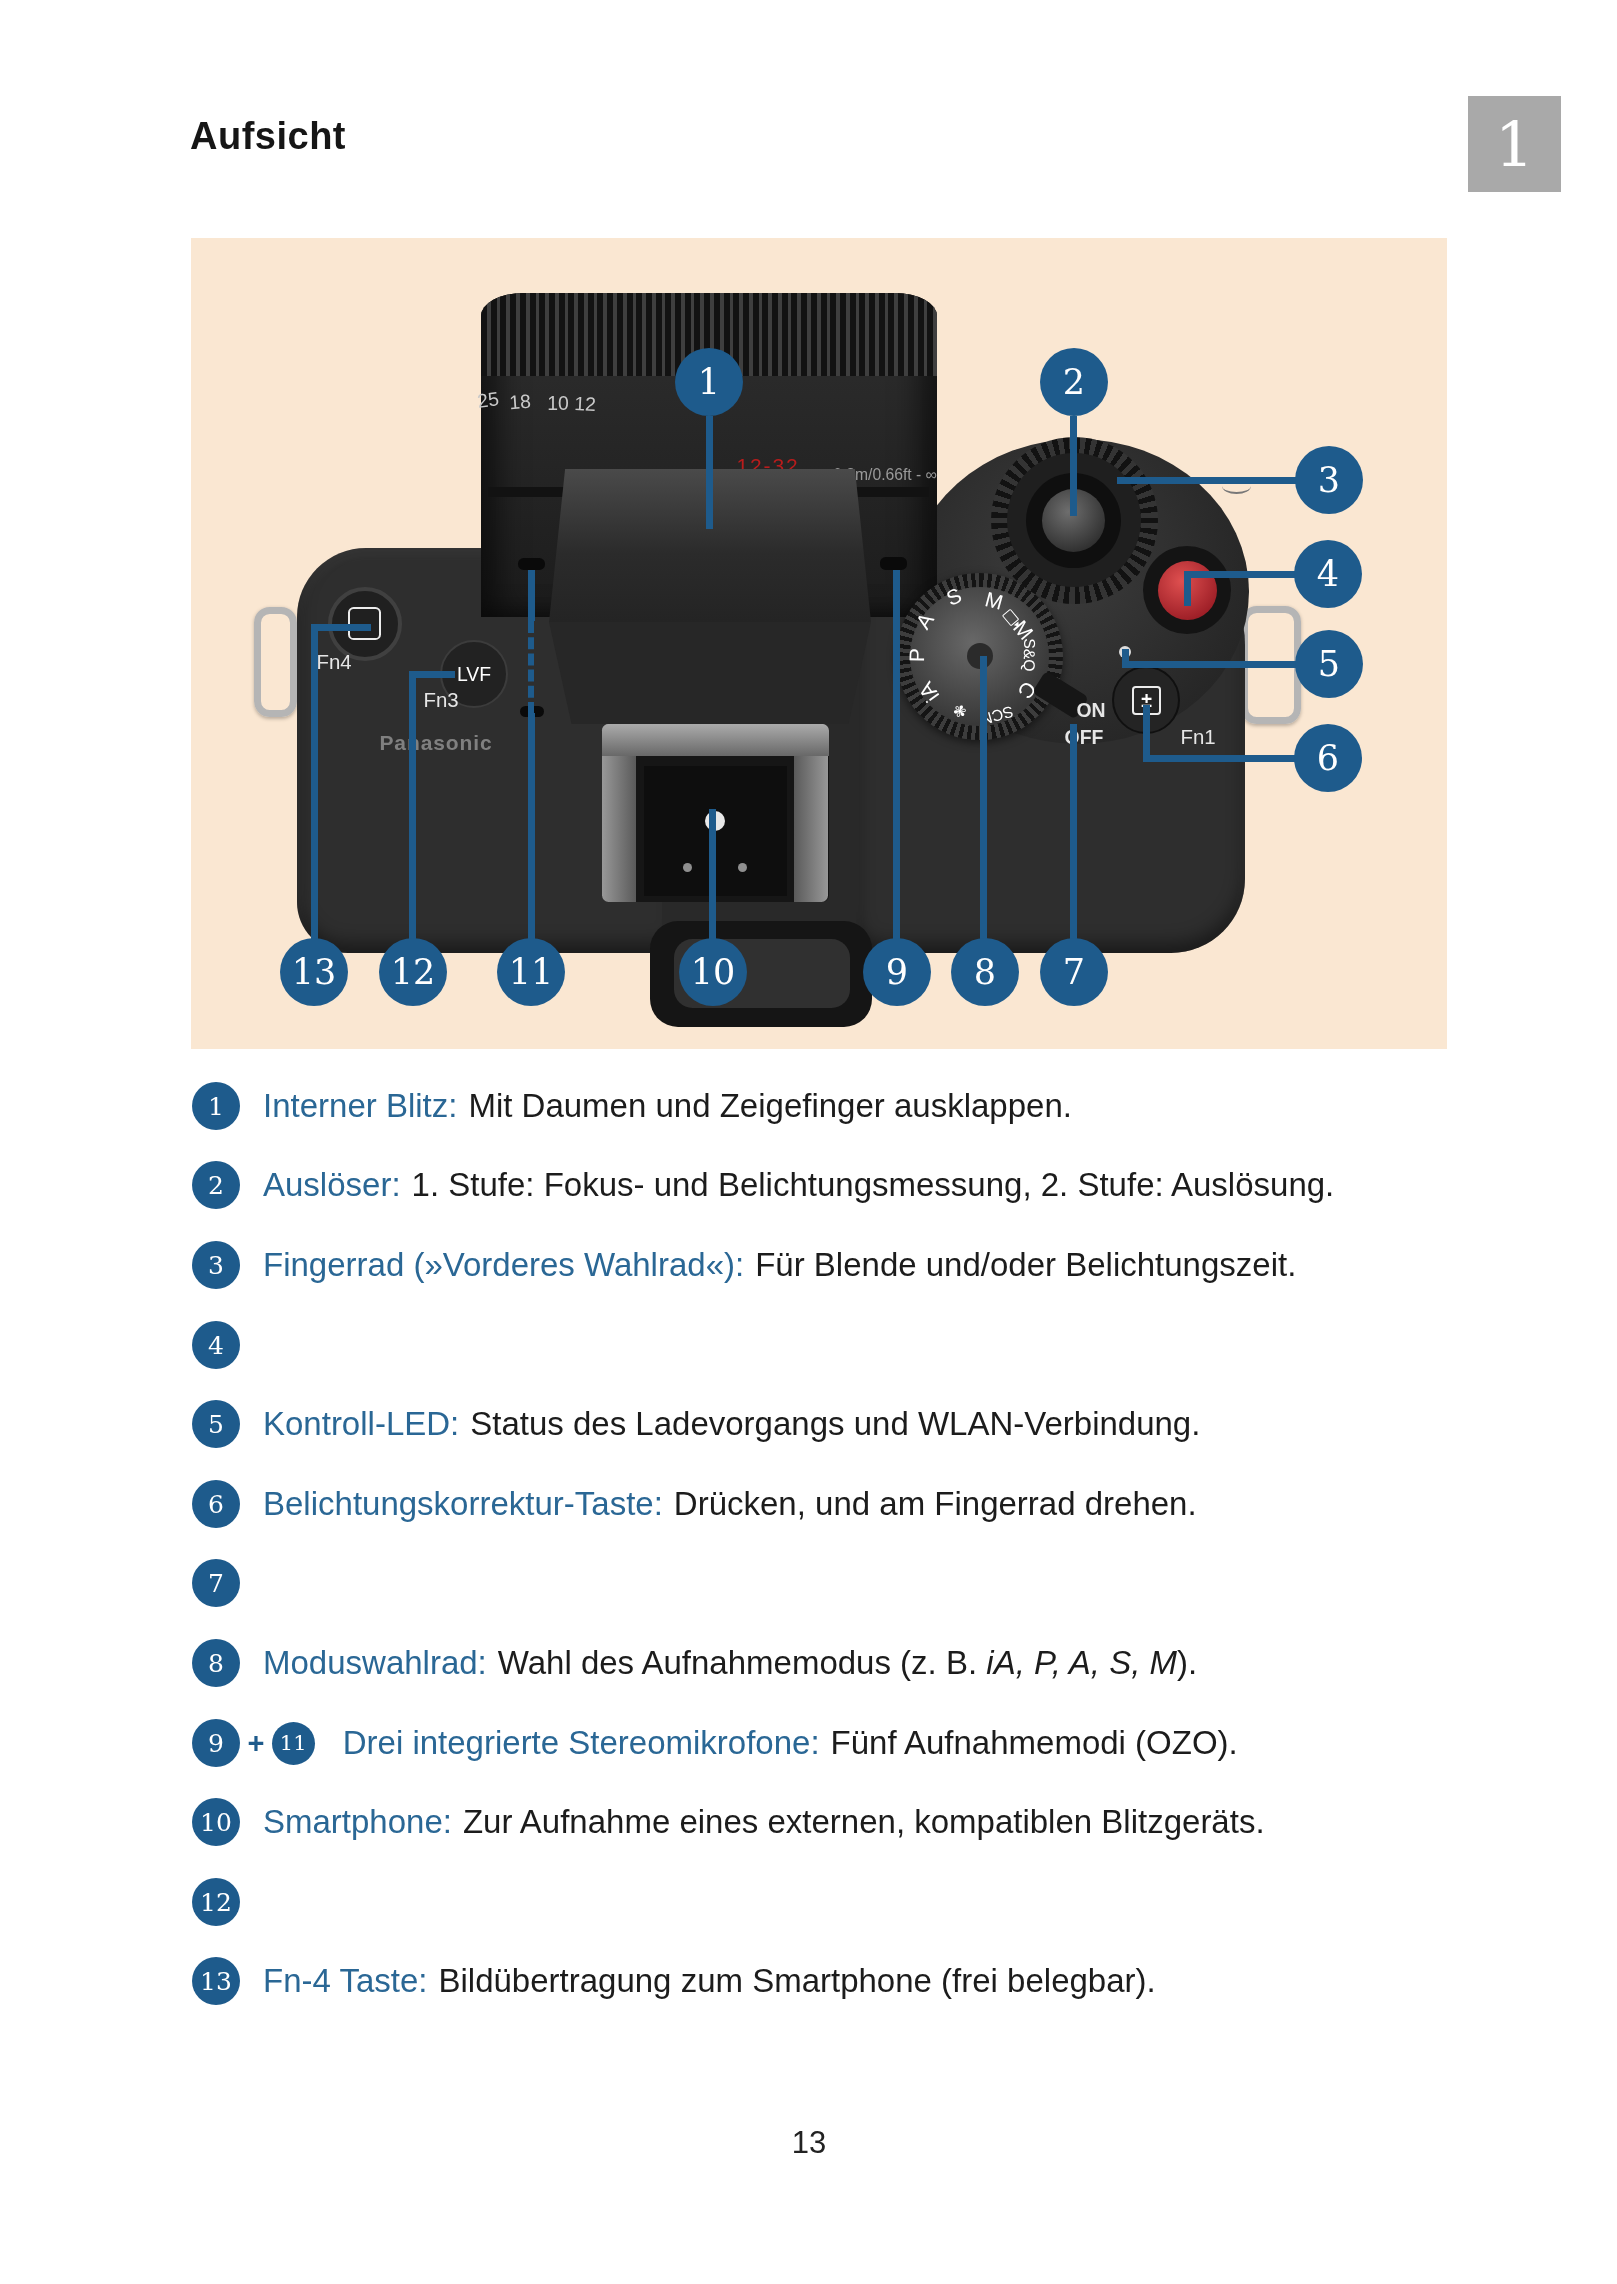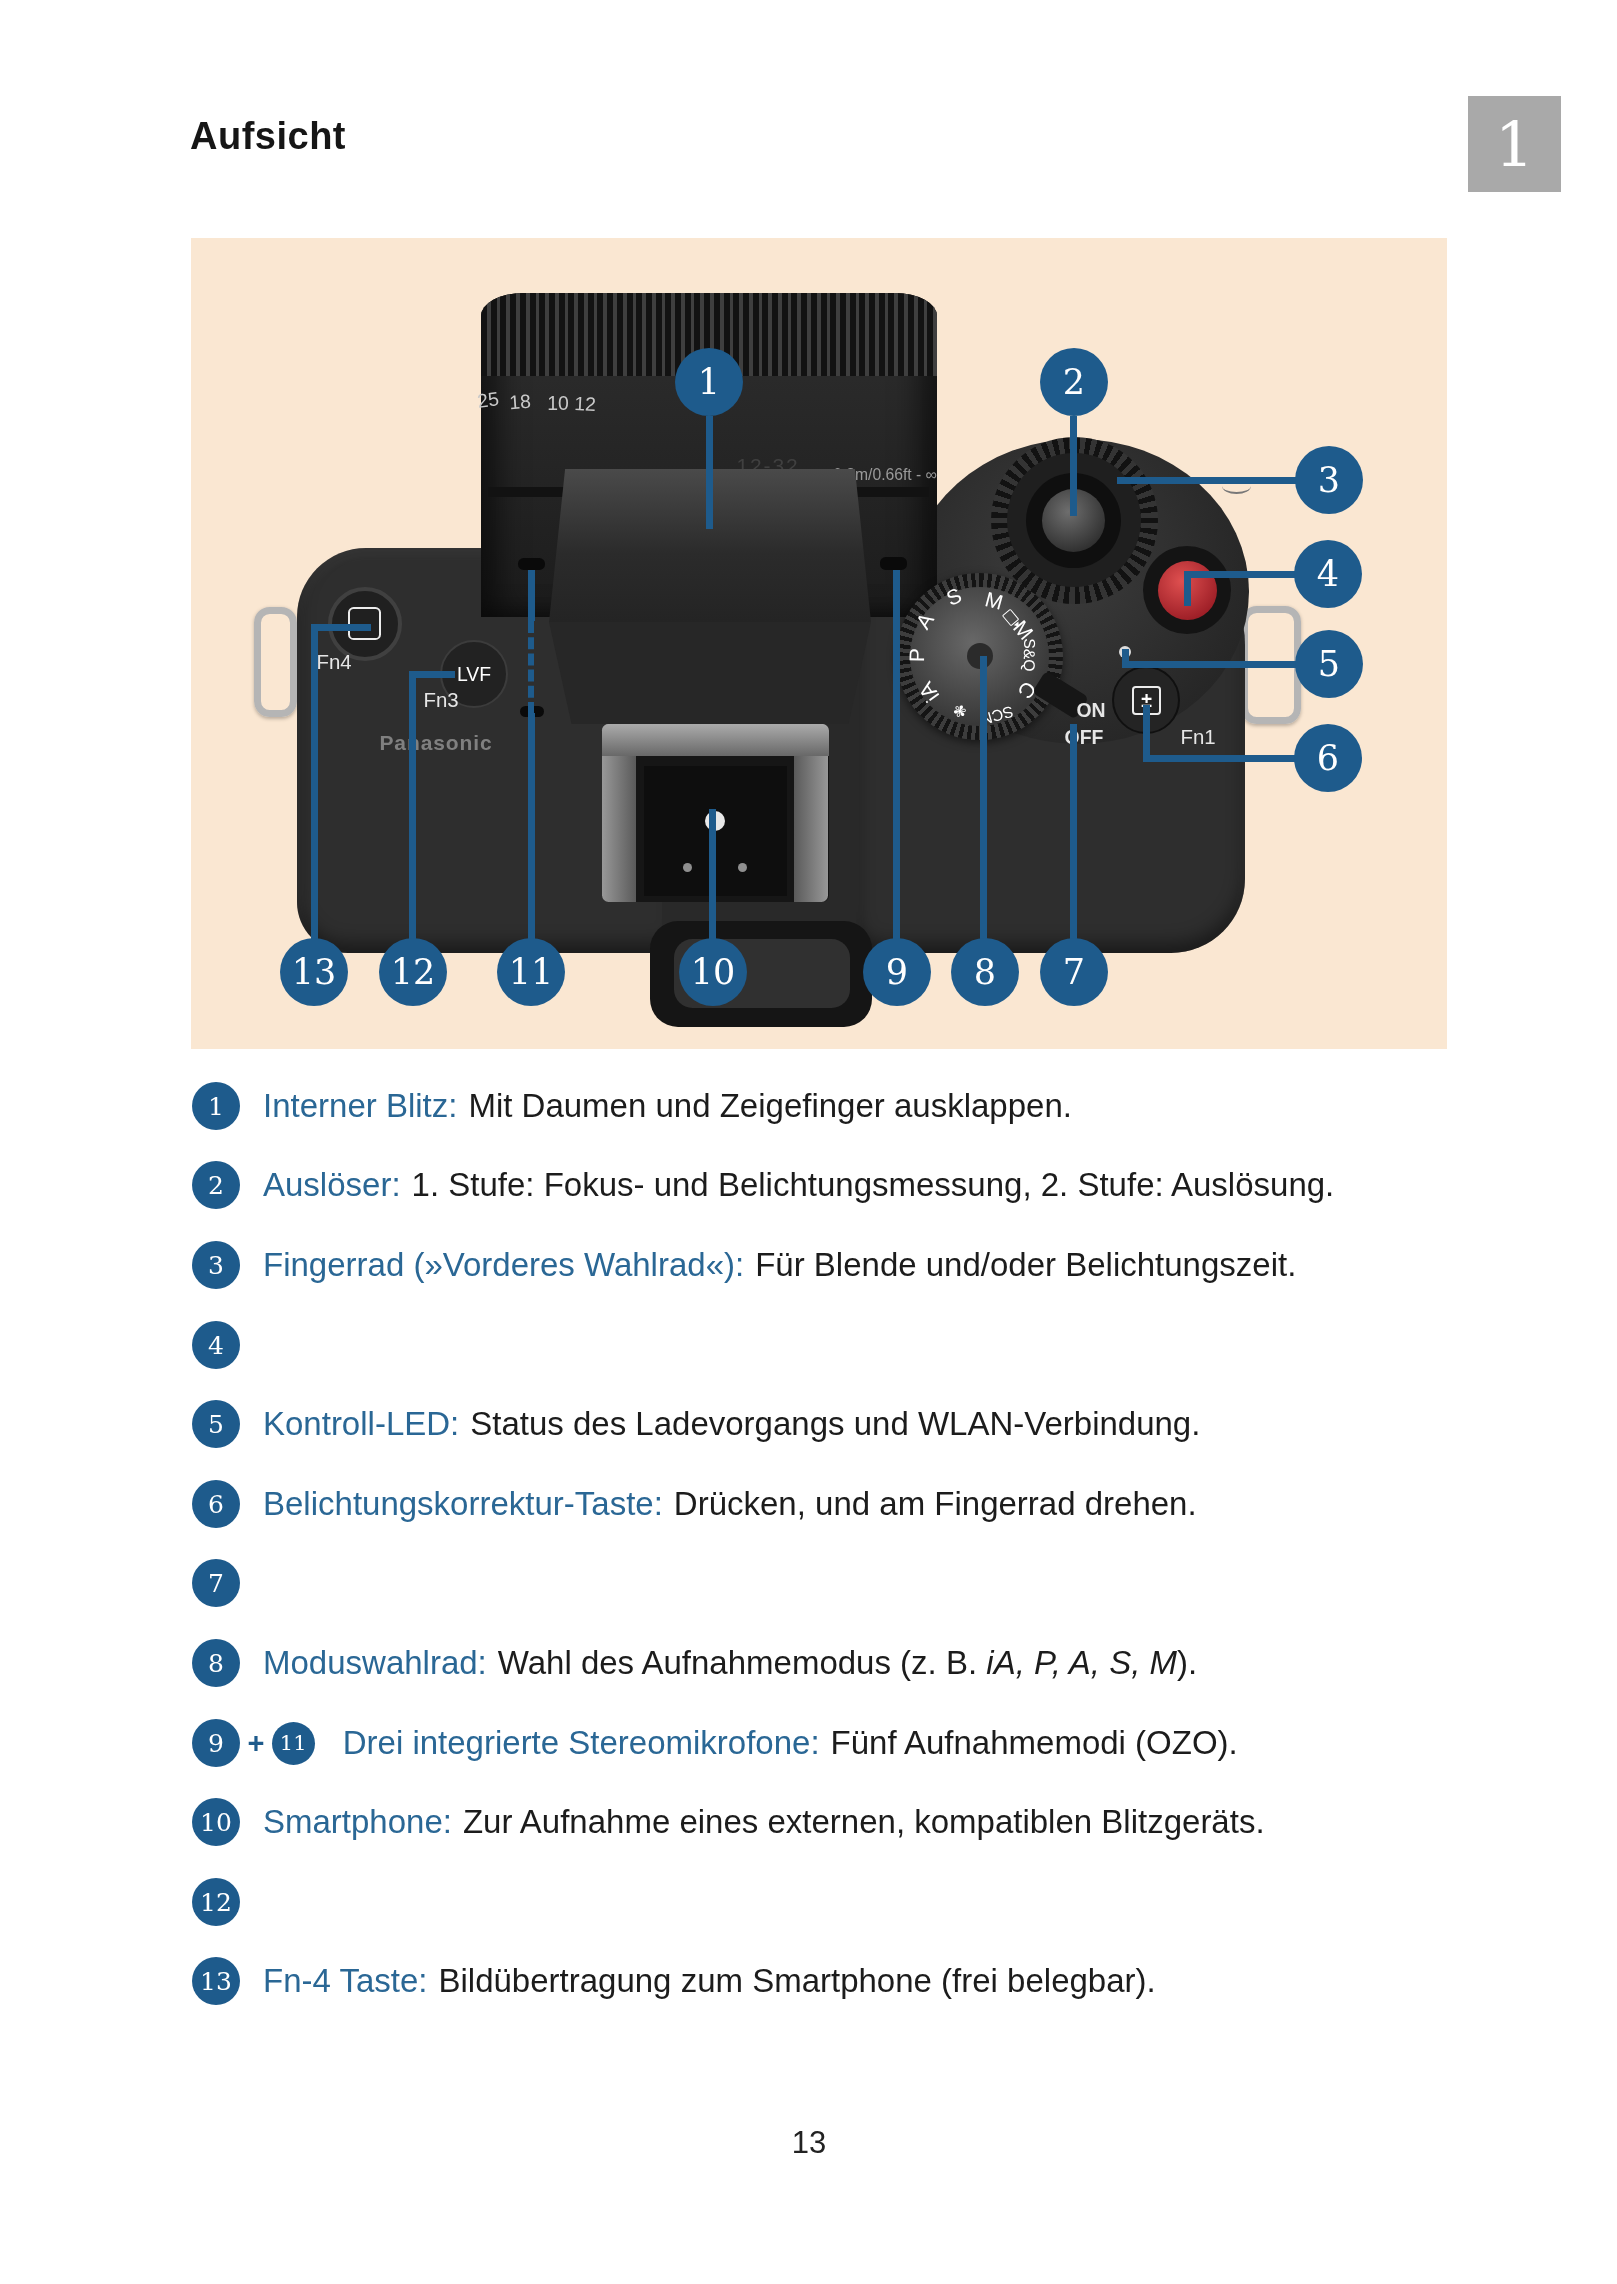--- a/index.html
+++ b/index.html
@@ -24,21 +24,21 @@
   .lug{border:7.4px solid #b5b5b5;border-radius:15.7px;background:transparent;box-shadow:0 1.9px 3.7px rgba(0,0,0,.25);}
   .lug.left{left:63px;top:369px;width:29px;height:96px;}
   .lug.right{left:1050px;top:368px;width:46px;height:104px;}
   
   .lens{left:290px;top:55px;width:456px;height:324px;background:linear-gradient(180deg,#2f2f2f,#1c1c1c);
         border-radius:42px 42px 0 0 / 23px 23px 0 0;box-shadow:inset 18.5px 0 28px rgba(0,0,0,.5),inset -18.5px 0 28px rgba(0,0,0,.5);}
   .lensrib{left:290px;top:55px;width:456px;height:83px;border-radius:42px 42px 0 0 / 23px 23px 0 0;
         background:repeating-linear-gradient(90deg,#121212 0 6px,#3f3f3f 6px 9.7px);}
   .lensgroove{left:297px;top:249px;width:441px;height:10.2px;background:#121212;}
   .lensnum{position:absolute;color:#c9c9c9;font-size:19.4px;transform:translate(-50%,-50%);}
-  .lensfocal{position:absolute;color:#404040;font-size:21px;letter-spacing:1.9px;transform:translate(-50%,-50%);}
+  .lensfocal{position:absolute;color:#b91c1c;font-size:21px;letter-spacing:1.9px;transform:translate(-50%,-50%);}
   .lensrange{position:absolute;color:#9a9a9a;font-size:15.7px;transform:translate(-50%,-50%);white-space:nowrap;}
   
   .flash{left:358px;top:231px;width:322px;height:153px;background:linear-gradient(180deg,#4a4a4a,#2b2b2b 55%,#242424);
          clip-path:polygon(5% 0,95% 0,100% 100%,0 100%);}
   .shoehouse{left:358px;top:384px;width:322px;height:102px;background:#272727;clip-path:polygon(0 0,100% 0,93% 100%,7% 100%);}
   .shoe{left:411px;top:486px;width:227px;height:178px;background:#161616;border-radius:6.5px;}
   .rail-l{left:411px;top:486px;width:34px;height:178px;background:linear-gradient(90deg,#989898,#5a5a5a);border-radius:6.5px 0 0 6.5px;}
   .rail-r{left:603px;top:486px;width:34px;height:178px;background:linear-gradient(90deg,#5a5a5a,#989898);border-radius:0 6.5px 6.5px 0;}
   .rail-t{left:411px;top:486px;width:227px;height:32px;background:linear-gradient(180deg,#ababab,#686868);border-radius:6.5px 6.5px 0 0;}
   .shoeplate{left:453px;top:528px;width:143px;height:130px;background:#0e0e0e;}

